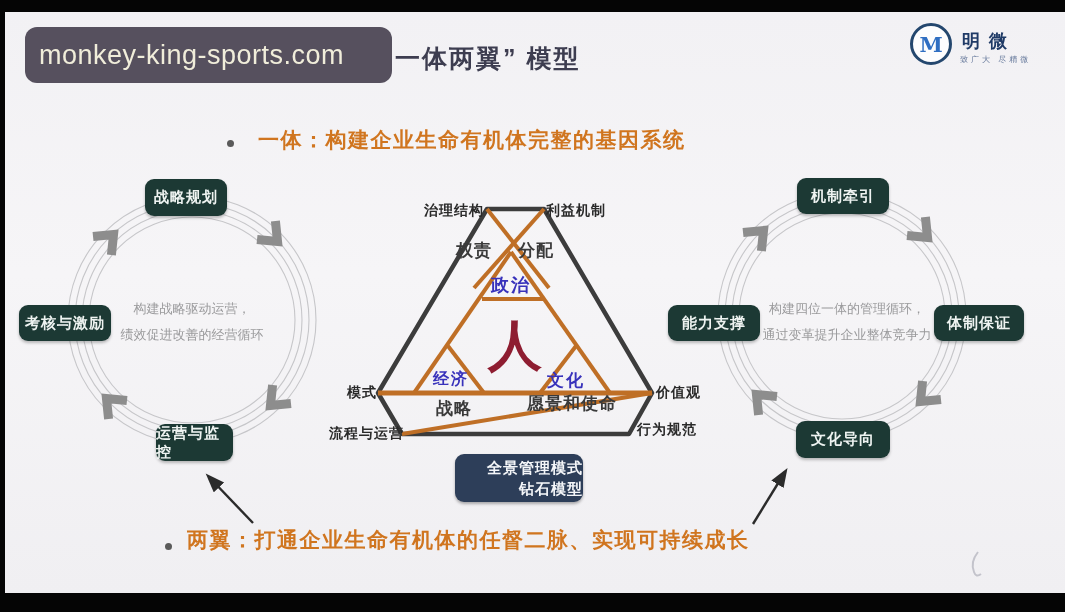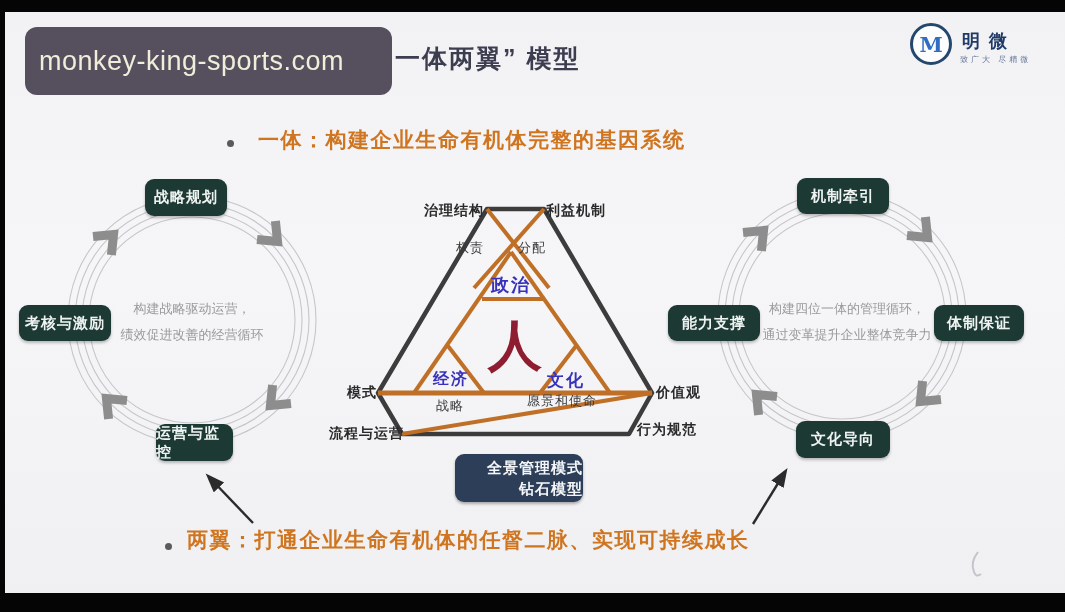--- a/index.html
+++ b/index.html
@@ -3,21 +3,21 @@
 <meta charset="utf-8">
 <style>
   html,body{margin:0;padding:0;background:#000;}
   .stage{position:relative;width:1065px;height:612px;background:#050505;overflow:hidden;
          font-family:"Liberation Sans","DejaVu Sans",sans-serif;}
   .slide{position:absolute;left:5px;top:12px;width:1060px;height:581px;
          background:linear-gradient(180deg,#f2f1f4 0%,#f6f5f7 45%,#f0eff2 100%);}
   .abs{position:absolute;}
 
   
-  .wm-badge{left:20px;top:15px;width:367px;height:68px;background:#56505e;border-radius:12px;
+  .wm-badge{left:20px;top:15px;width:367px;height:56px;background:#56505e;border-radius:12px;
             display:flex;align-items:center;padding-left:14px;box-sizing:border-box;
             color:#f0edda;font-size:27px;letter-spacing:.5px;}
   .title-frag{left:390px;top:30px;font-size:25px;font-weight:bold;color:#3d3d50;letter-spacing:2px;}
 
   
   .logo-ring{left:905px;top:11px;width:42px;height:42px;border:3px solid #24476e;border-radius:50%;
              display:flex;align-items:center;justify-content:center;box-sizing:border-box;background:#fdfdfe;}
   .logo-m{color:#2f6ec2;font-weight:bold;font-size:21px;font-family:"DejaVu Serif",serif;}
   .logo-name{left:957px;top:17px;font-size:18px;font-weight:bold;color:#1f3a66;letter-spacing:9px;
              font-family:"DejaVu Serif","Liberation Serif",serif;}
@@ -28,21 +28,21 @@
   .h-orange{font-size:21px;font-weight:bold;color:#d0751f;letter-spacing:1.5px;}
 
   
   .badge{background:#1c3934;color:#eef3f1;font-weight:bold;font-size:15px;border-radius:9px;
          display:flex;align-items:center;justify-content:center;letter-spacing:1px;
          box-shadow:0 2px 3px rgba(0,0,0,.25);}
   .loop-center{color:#9a9a9c;font-size:13px;line-height:26px;text-align:center;}
 
   
   .dlab{font-size:14px;font-weight:600;color:#2a2a2a;white-space:nowrap;letter-spacing:1px;}
-  .dlab.small{font-size:13px;font-weight:400;color:#3a3a3a;}
+  .dlab.small{font-size:17px;font-weight:700;color:#3a3a3a;}
   .dblue{font-size:18px;font-weight:bold;color:#3832bb;letter-spacing:2px;white-space:nowrap;}
   .dperson{font-size:54px;font-weight:bold;color:#8e1d31;font-family:"DejaVu Serif","Liberation Serif",serif;}
   .navy-badge{left:450px;top:442px;width:128px;height:48px;background:#2d3e59;border-radius:9px;
               color:#f4f6f9;font-weight:bold;font-size:15px;text-align:center;line-height:1.4;
               display:flex;flex-direction:column;align-items:flex-end;justify-content:center;letter-spacing:1px;
               box-shadow:0 2px 3px rgba(0,0,0,.3);}
 </style>
 </head>
 <body>
 

